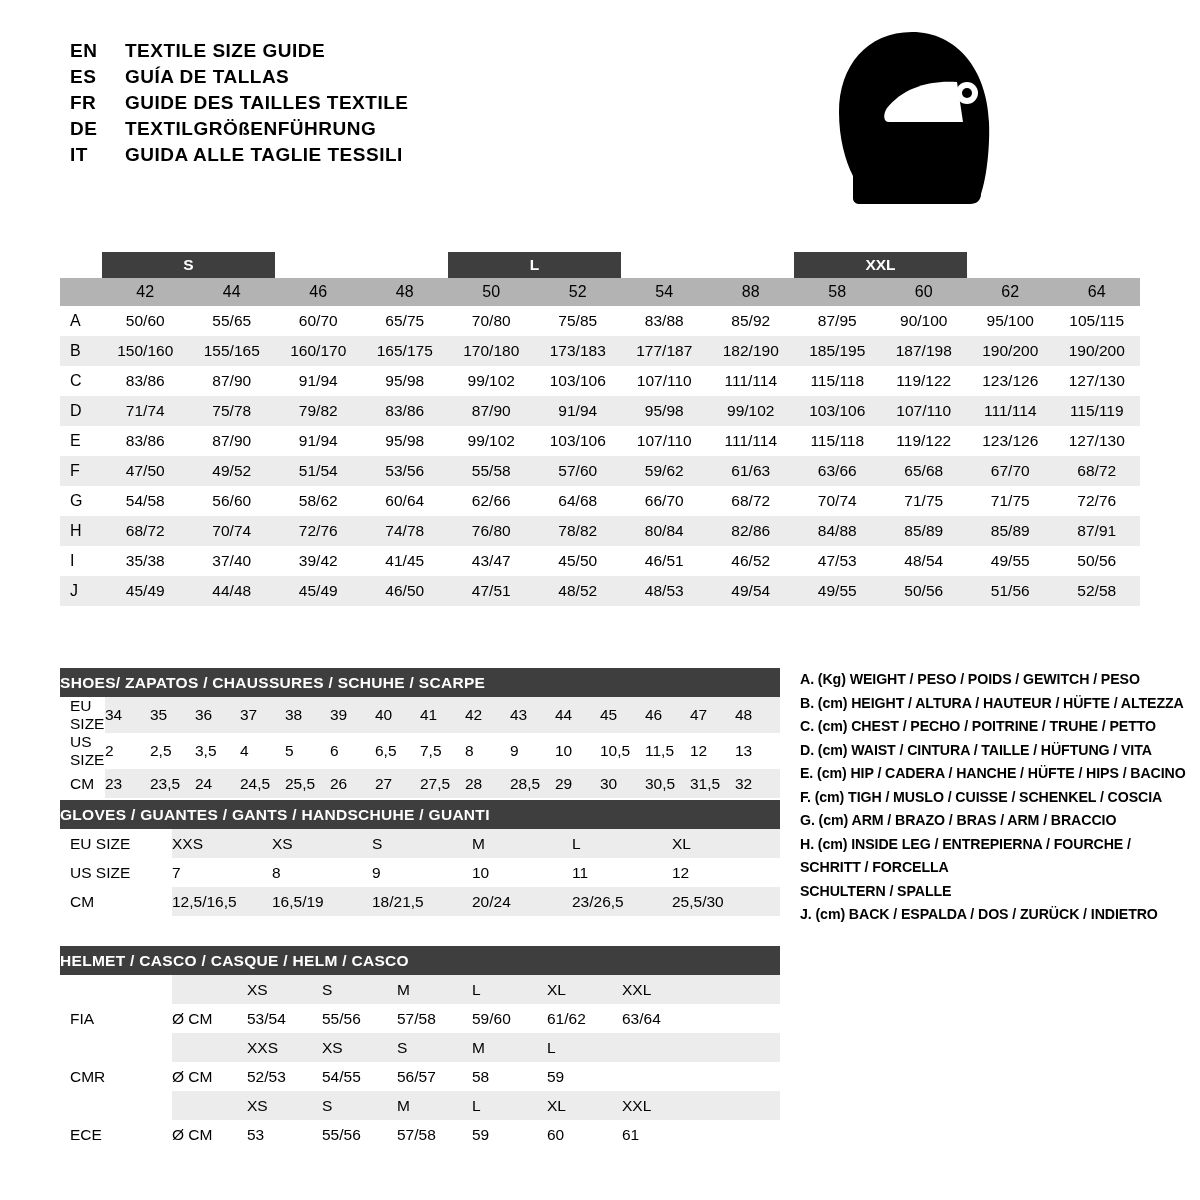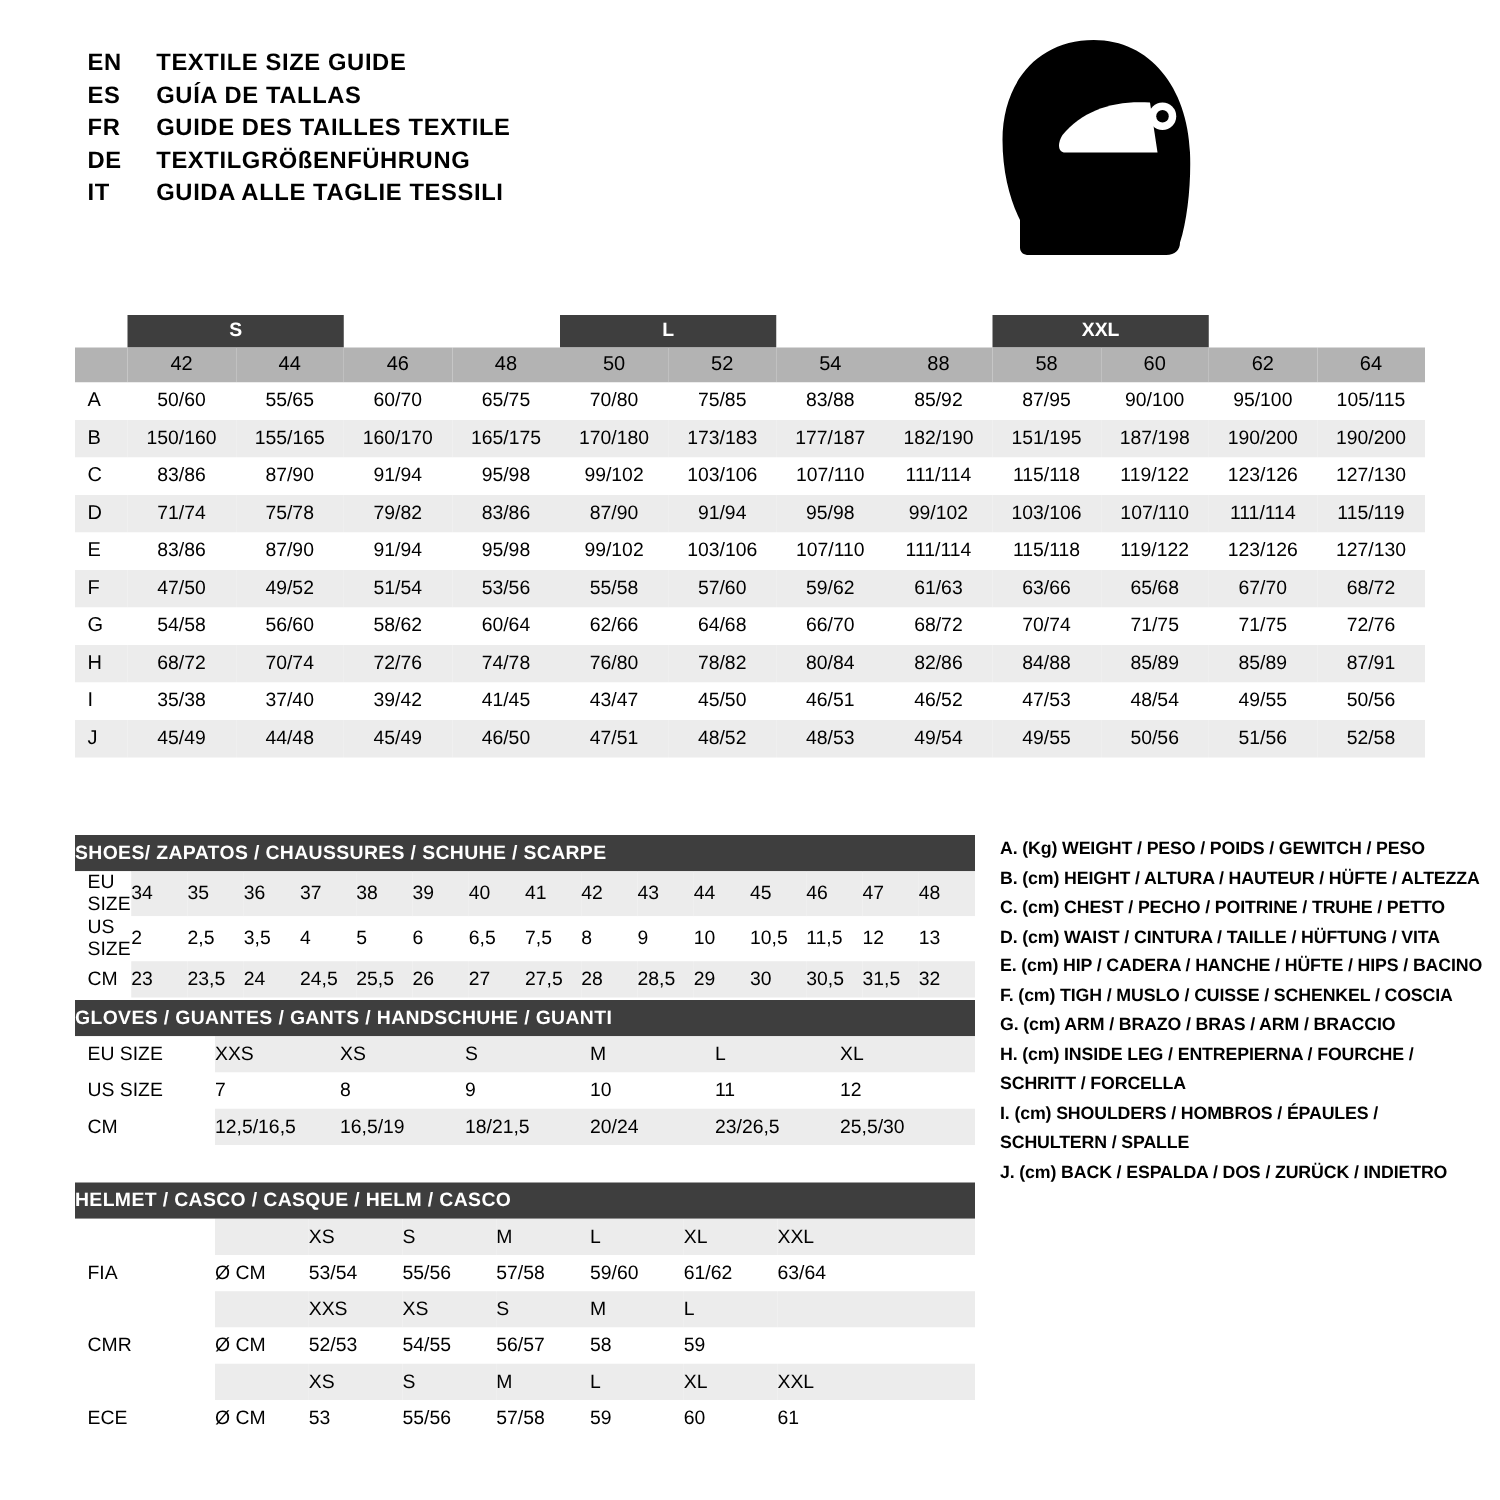--- a/index.html
+++ b/index.html
@@ -12,20 +12,21 @@
     height: 1200px;
     font-family: "Liberation Sans", sans-serif;
     color: #000000;
     position: relative;
     overflow: hidden;
   }
   .page {
     position: relative;
     width: 1020px;
     height: 1200px;
+    padding-left: 37px;
   }
 
   
   .header {
     position: absolute;
     left: 70px;
     top: 38px;
   }
   .header-row {
     display: flex;
@@ -236,21 +237,21 @@
       <tr class="row-alt">
         <td class="lbl">B</td>
         <td>150/160</td>
         <td>155/165</td>
         <td>160/170</td>
         <td>165/175</td>
         <td>170/180</td>
         <td>173/183</td>
         <td>177/187</td>
         <td>182/190</td>
-        <td>151/195</td>
+        <td>185/195</td>
         <td>187/198</td>
         <td>190/200</td>
         <td>190/200</td>
       </tr>
 
       <tr class="row-plain">
         <td class="lbl">C</td>
         <td>83/86</td>
         <td>87/90</td>
         <td>91/94</td>
@@ -578,18 +579,17 @@
   <div class="legend">
     <div>A. (Kg) WEIGHT / PESO / POIDS / GEWITCH / PESO</div>
     <div>B. (cm) HEIGHT / ALTURA / HAUTEUR / HÜFTE / ALTEZZA</div>
     <div>C. (cm) CHEST / PECHO / POITRINE / TRUHE / PETTO</div>
     <div>D. (cm) WAIST / CINTURA / TAILLE / HÜFTUNG / VITA</div>
     <div>E. (cm) HIP / CADERA / HANCHE / HÜFTE / HIPS / BACINO</div>
     <div>F. (cm) TIGH / MUSLO / CUISSE / SCHENKEL / COSCIA</div>
     <div>G. (cm) ARM / BRAZO / BRAS / ARM / BRACCIO</div>
     <div>H. (cm) INSIDE LEG / ENTREPIERNA / FOURCHE /</div>
     <div>SCHRITT / FORCELLA</div>
-    <div>I. (cm) SHOULDERS / HOMBROS / ÉPAULES /</div>
     <div>SCHULTERN / SPALLE</div>
     <div>J. (cm) BACK / ESPALDA / DOS / ZURÜCK / INDIETRO</div>
   </div>
 
 </div>
 
 </body></html>

